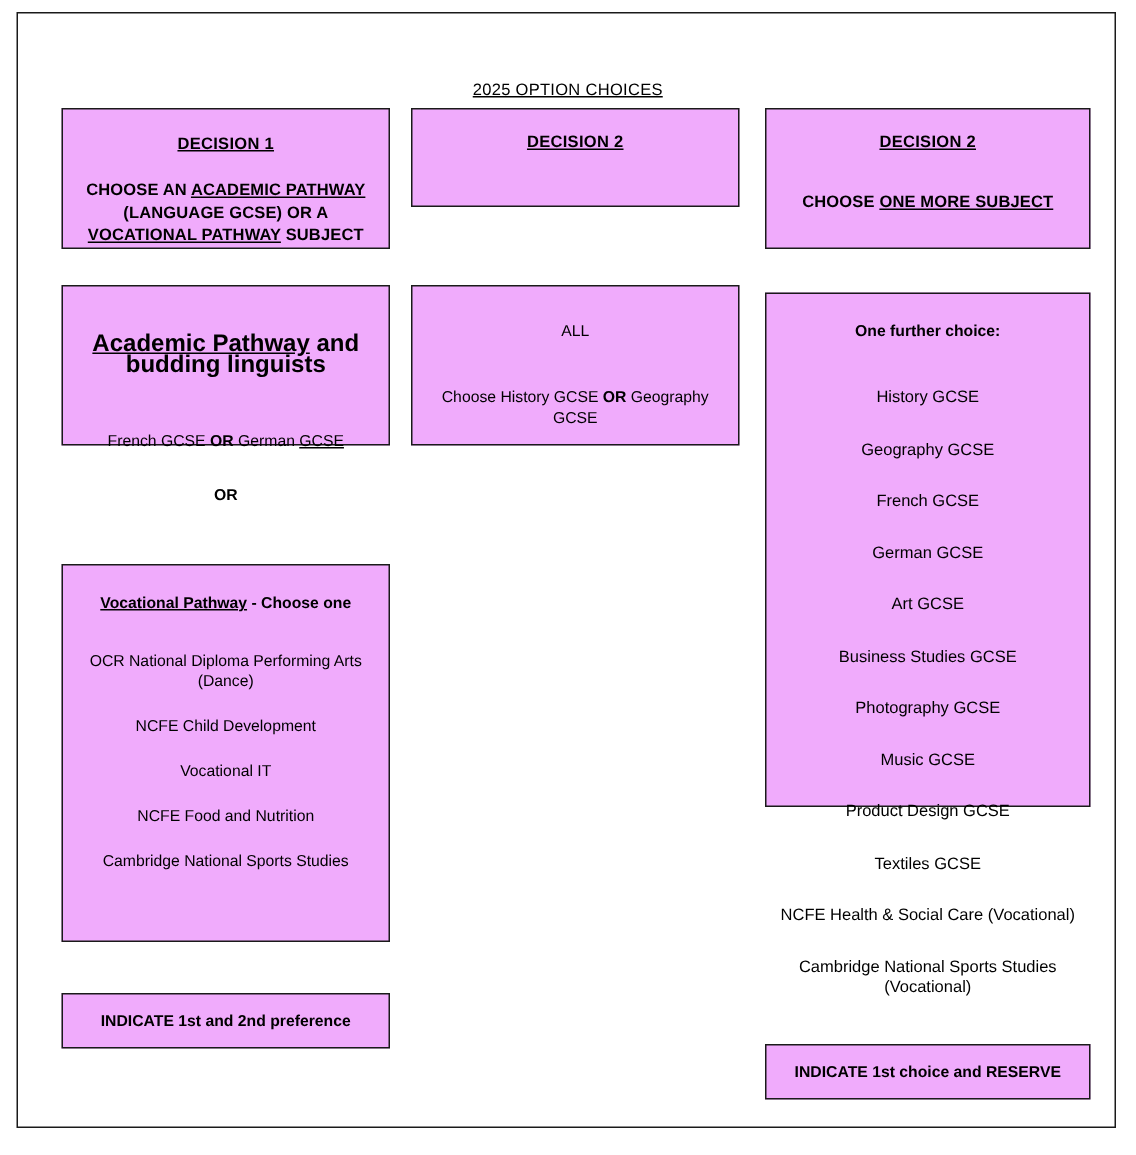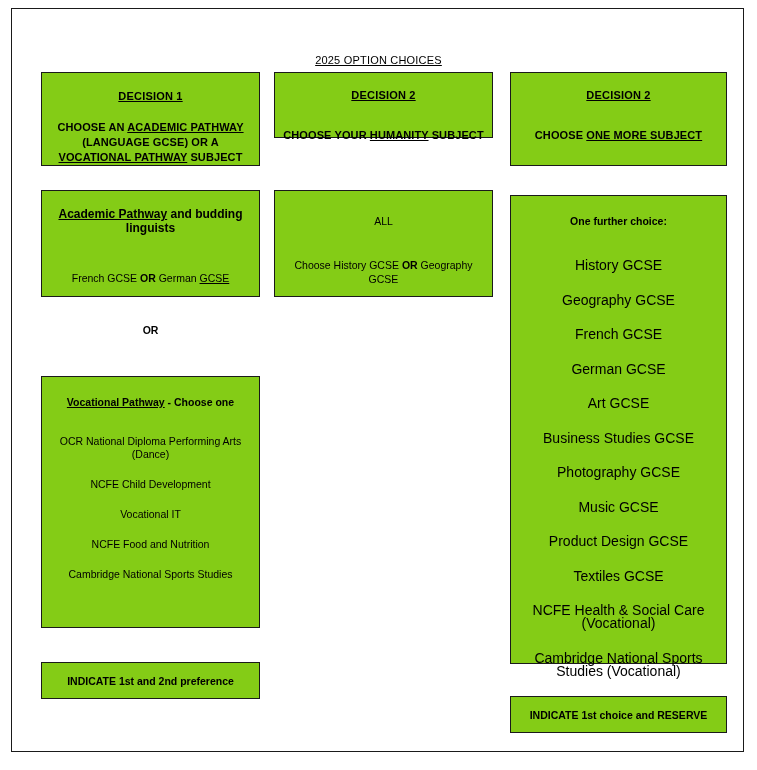--- a/index.html
+++ b/index.html
@@ -32,21 +32,21 @@
     text-align: center;
     font-size: 11px;
     letter-spacing: 0.2px;
   }
   .title span.u { text-decoration: underline; }
 
   .box {
     position: absolute;
     border: 1.4px solid #1a1a1a;
     box-sizing: border-box;
-    background: #84cc16;
+    background: #f0abfc;
     display: flex;
     flex-direction: column;
     align-items: center;
     text-align: center;
   }
   .hdr {
     font-size: 11px;
     font-weight: bold;
     text-decoration: underline;
     letter-spacing: 0.2px;
@@ -69,22 +69,22 @@
   #decision2 .hdr { margin-top: 16px; }
   #decision2 .body-line { margin-top: 27px; padding: 0 4px; }
 
   #decision3 { left: 498px; top: 63px; width: 217px; height: 94px; }
   #decision3 .hdr { margin-top: 16px; }
   #decision3 .body-line { margin-top: 27px; padding: 0 4px; }
 
   
   #academic { left: 29px; top: 181px; width: 219px; height: 107px; }
   #academic .sub-hdr {
-    margin-top: 16px;
-    font-size: 12px;
+    margin-top: 32px;
+    font-size: 16px;
     font-weight: bold;
     line-height: 14px;
     padding: 0 10px;
   }
   #academic .choice {
     margin-top: 36px;
     font-size: 10.5px;
     line-height: 14px;
   }
 
@@ -113,25 +113,25 @@
   #vocational .voc-hdr { margin-top: 19px; font-size: 10.5px; font-weight: bold; }
   #vocational .voc-list { margin-top: 27px; width: 100%; }
   #vocational .voc-item {
     font-size: 10.5px;
     line-height: 13px;
     padding: 0 8px;
     margin-bottom: 17px;
   }
 
   
-  #subjects { left: 498px; top: 186px; width: 217px; height: 469px; }
+  #subjects { left: 498px; top: 186px; width: 217px; height: 343px; }
   #subjects .subj-hdr { margin-top: 19px; font-size: 10.5px; font-weight: bold; }
   #subjects .subj-list { margin-top: 32px; width: 100%; }
   #subjects .subj-item {
-    font-size: 14px;
+    font-size: 11px;
     line-height: 13px;
     padding: 0 5px;
     margin-bottom: 21.5px;
   }
 
   
   #indicate-left { left: 29px; top: 653px; width: 219px; height: 37px; justify-content: center; }
   #indicate-left .ind-text { font-size: 10.5px; font-weight: bold; }
 
   #indicate-right { left: 498px; top: 687px; width: 217px; height: 37px; justify-content: center; text-align: right; }
@@ -150,23 +150,20 @@
     <div class="hdr">DECISION 1</div>
     <div class="body-line">
       <span>CHOOSE AN </span><span class="u">ACADEMIC PATHWAY</span><br>
       <span>(LANGUAGE GCSE) OR A</span><br>
       <span class="u">VOCATIONAL PATHWAY</span><span> SUBJECT</span>
     </div>
   </div>
 
   <div class="box" id="decision2">
     <div class="hdr">DECISION 2</div>
-    <div class="body-line">
-      <span>CHOOSE YOUR </span><span class="u">HUMANITY</span><span> SUBJECT</span>
-    </div>
   </div>
 
   <div class="box" id="decision3">
     <div class="hdr">DECISION 2</div>
     <div class="body-line">
       <span>CHOOSE </span><span class="u">ONE MORE SUBJECT</span>
     </div>
   </div>
 
   <div class="box" id="academic">

